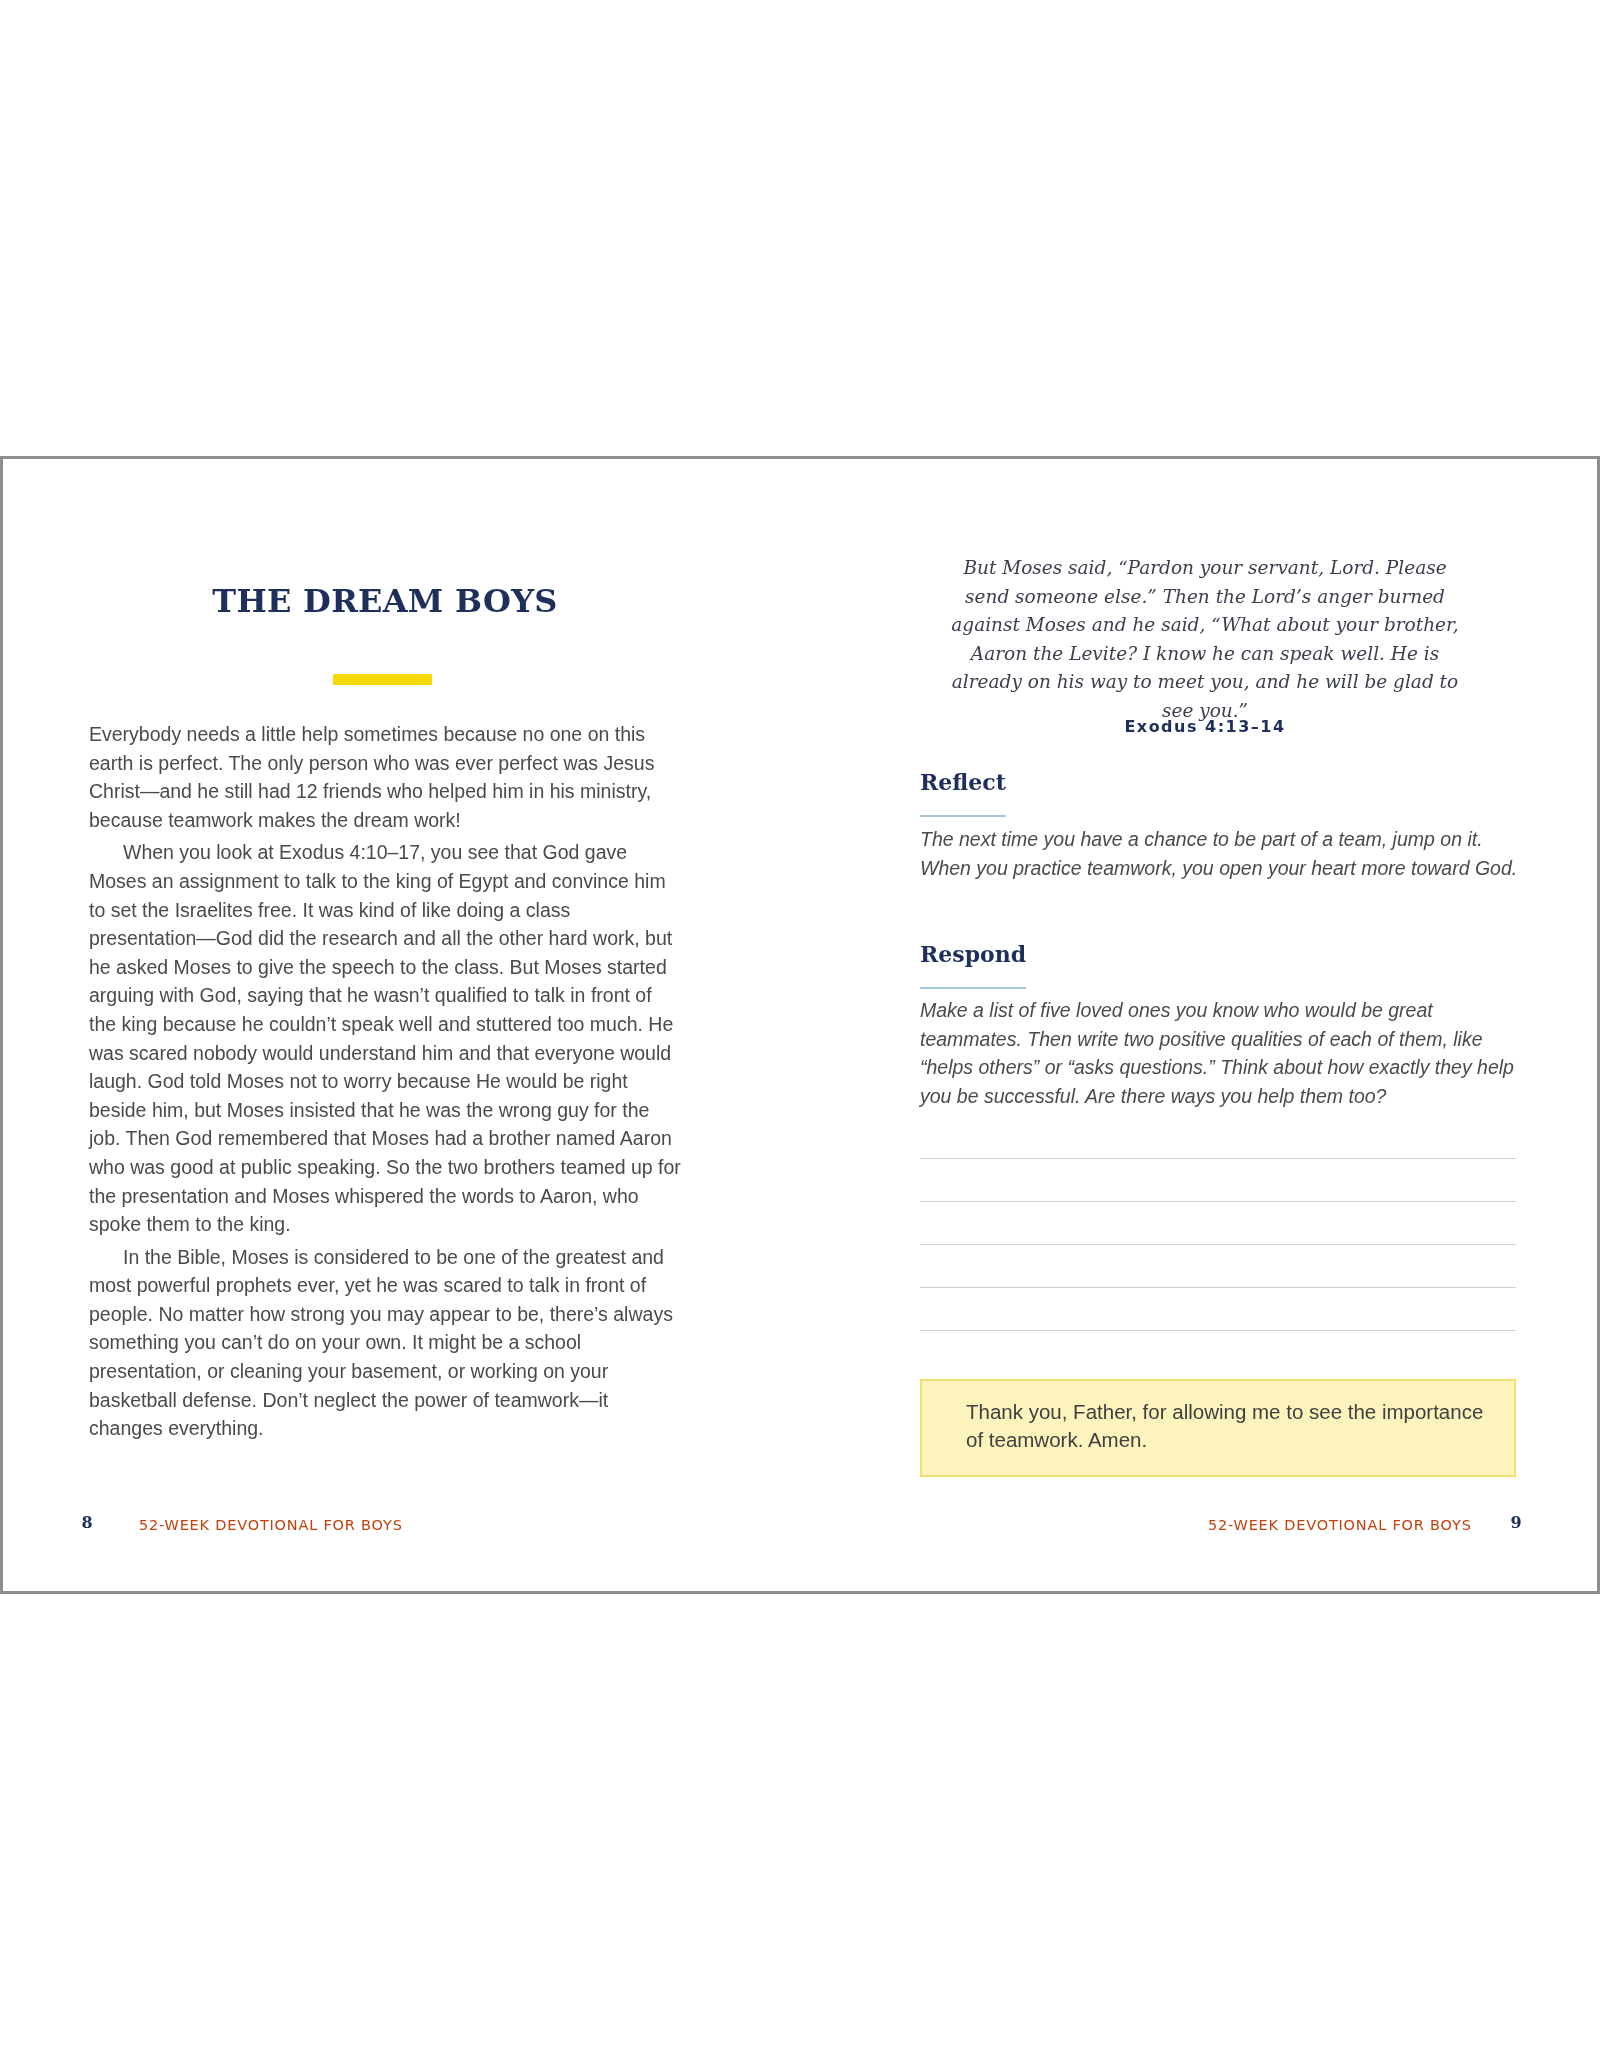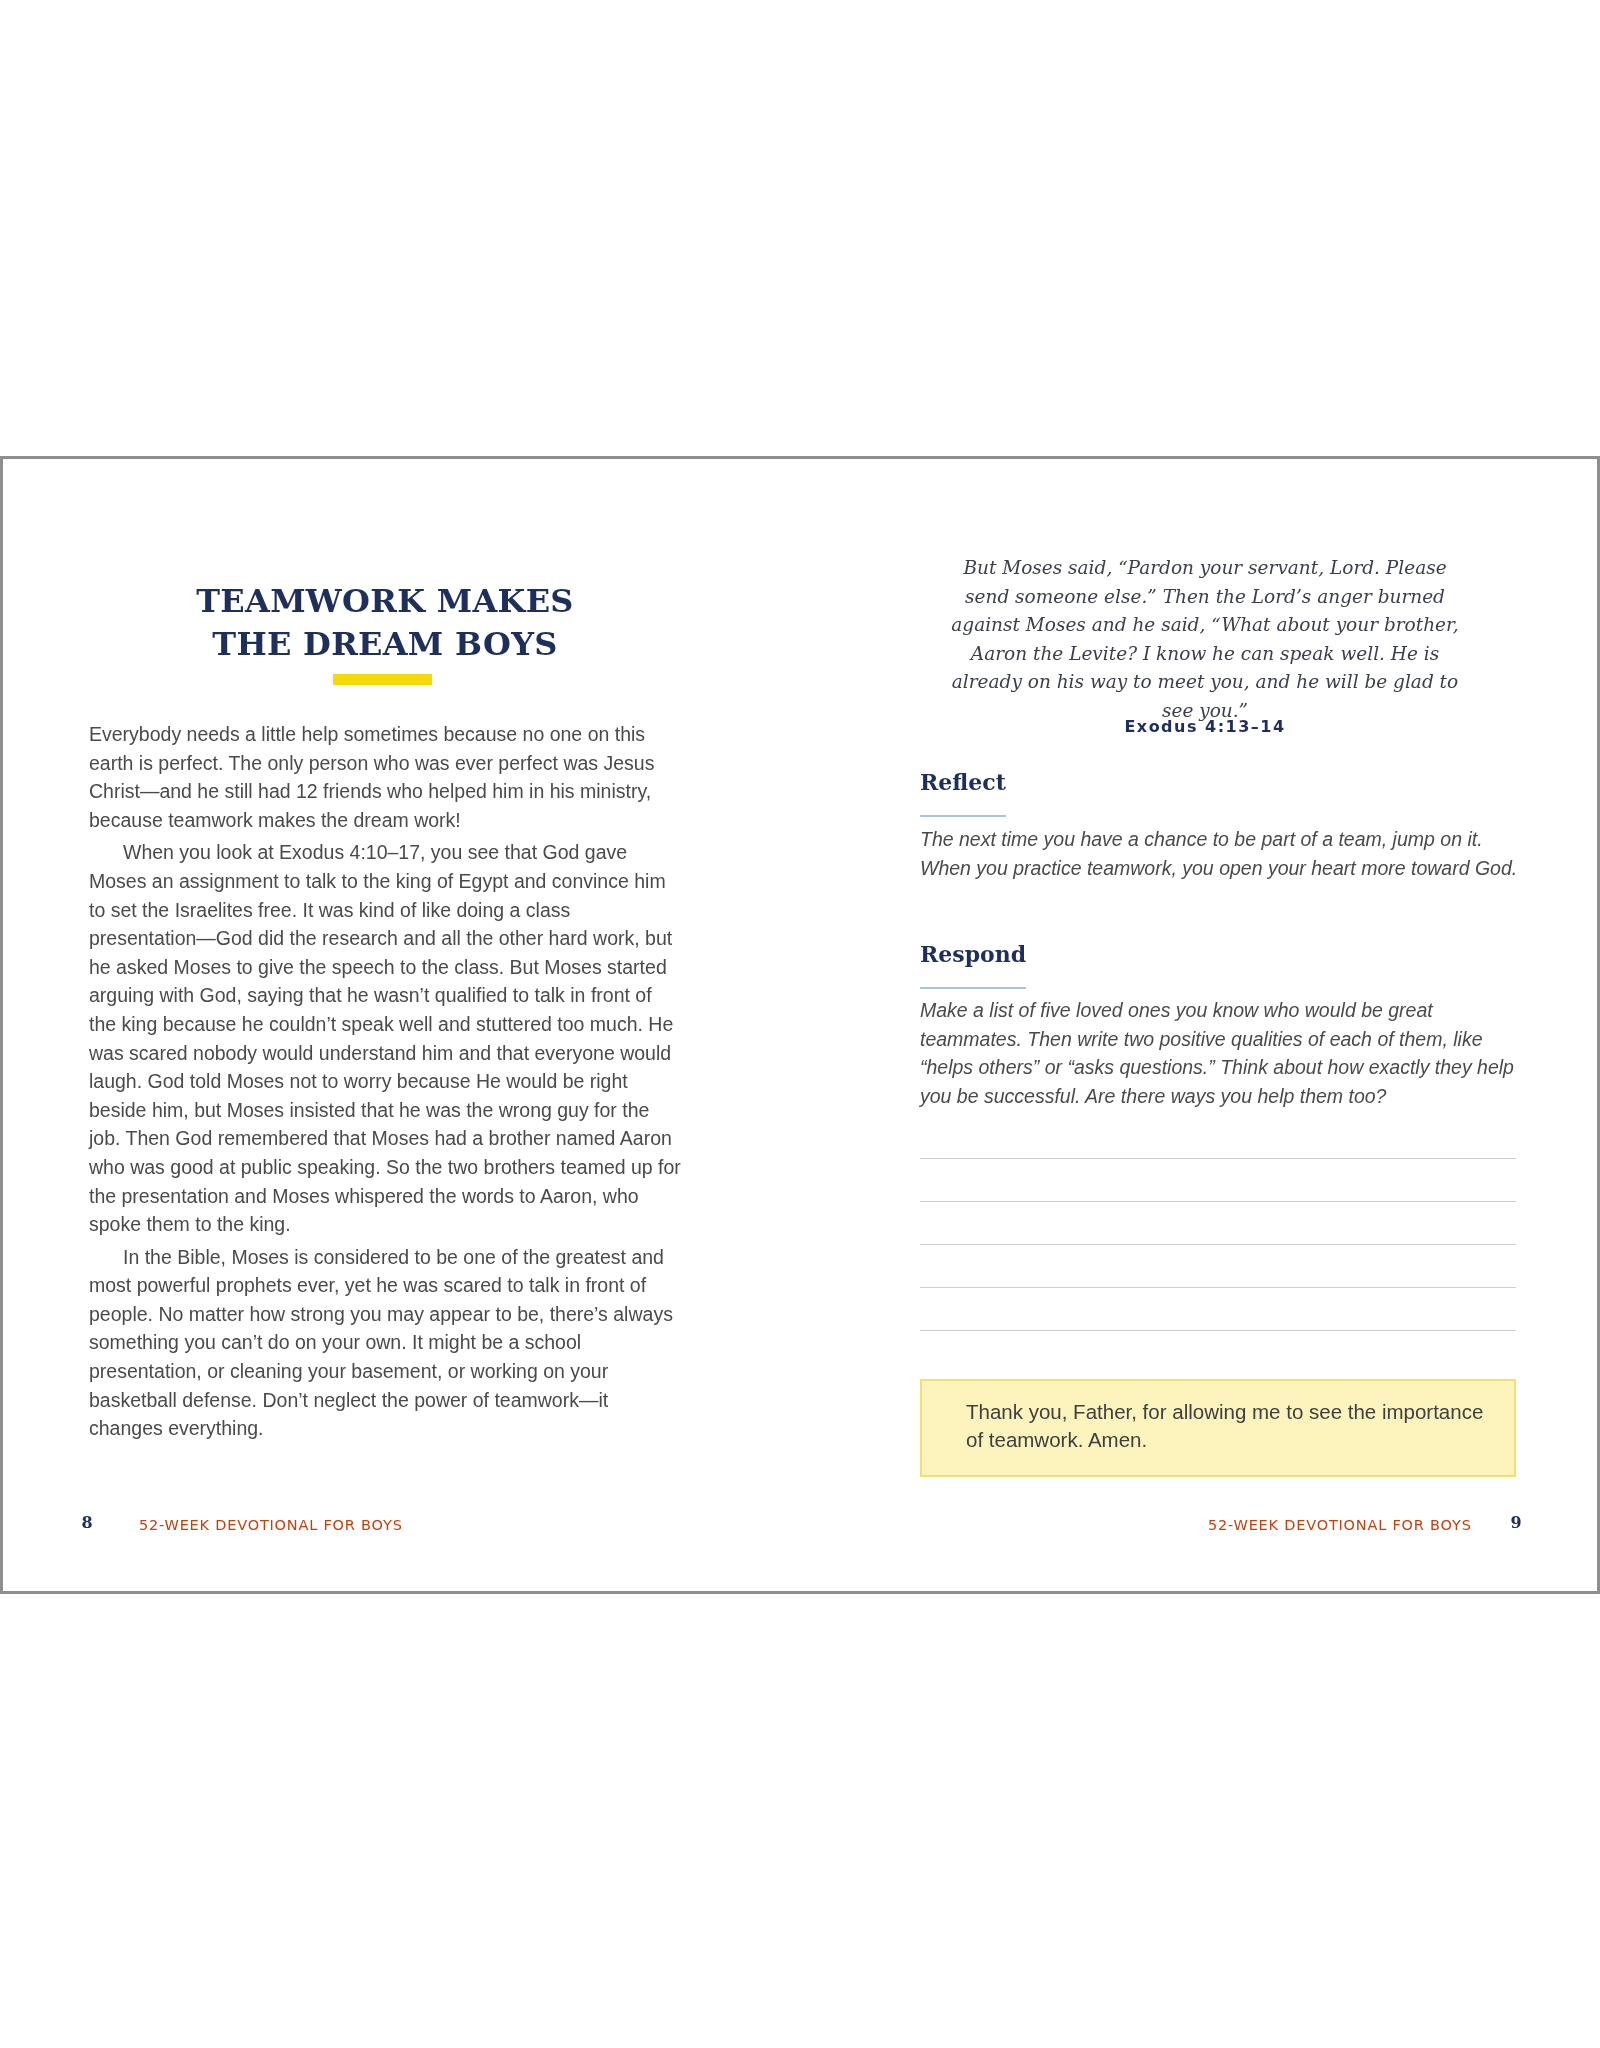--- a/index.html
+++ b/index.html
@@ -144,21 +144,20 @@
   .pn-right { left: 706px; }
   .footer-right { left: 392px; }
 </style>
 </head>
 <body>
 
 <div class="spread">
 
   <div class="page page-left">
     <h1 class="title">
-      <span>TEAMWORK MAKES</span>
       <span>THE DREAM BOYS</span>
     </h1>
     <div class="title-bar"></div>
 
     <div class="body-text">
       <p>Everybody needs a little help sometimes because no one on this earth is perfect. The only person who was ever perfect was Jesus Christ—and he still had 12 friends who helped him in his ministry, because teamwork makes the dream work!</p>
       <p class="indent">When you look at Exodus 4:10–17, you see that God gave Moses an assignment to talk to the king of Egypt and convince him to set the Israelites free. It was kind of like doing a class presentation—God did the research and all the other hard work, but he asked Moses to give the speech to the class. But Moses started arguing with God, saying that he wasn’t qualified to talk in front of the king because he couldn’t speak well and stuttered too much. He was scared nobody would understand him and that everyone would laugh. God told Moses not to worry because He would be right beside him, but Moses insisted that he was the wrong guy for the job. Then God remembered that Moses had a brother named Aaron who was good at public speaking. So the two brothers teamed up for the presentation and Moses whispered the words to Aaron, who spoke them to the king.</p>
       <p class="indent">In the Bible, Moses is considered to be one of the greatest and most powerful prophets ever, yet he was scared to talk in front of people. No matter how strong you may appear to be, there’s always something you can’t do on your own. It might be a school presentation, or cleaning your basement, or working on your basketball defense. Don’t neglect the power of teamwork—it changes everything.</p>
     </div>
 

